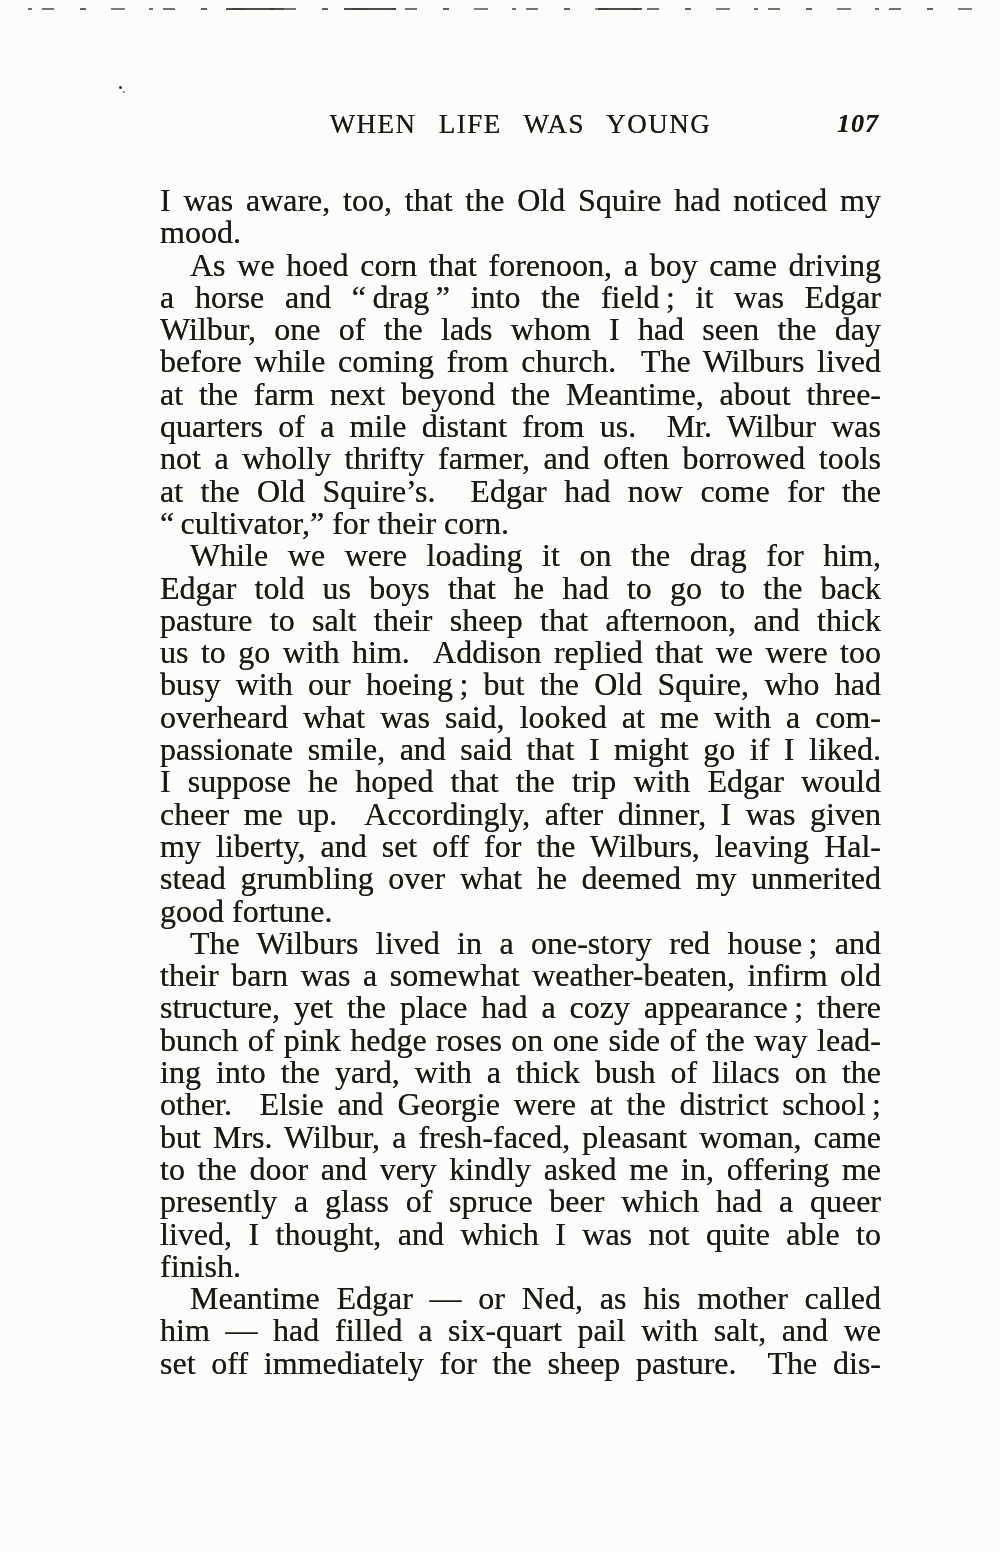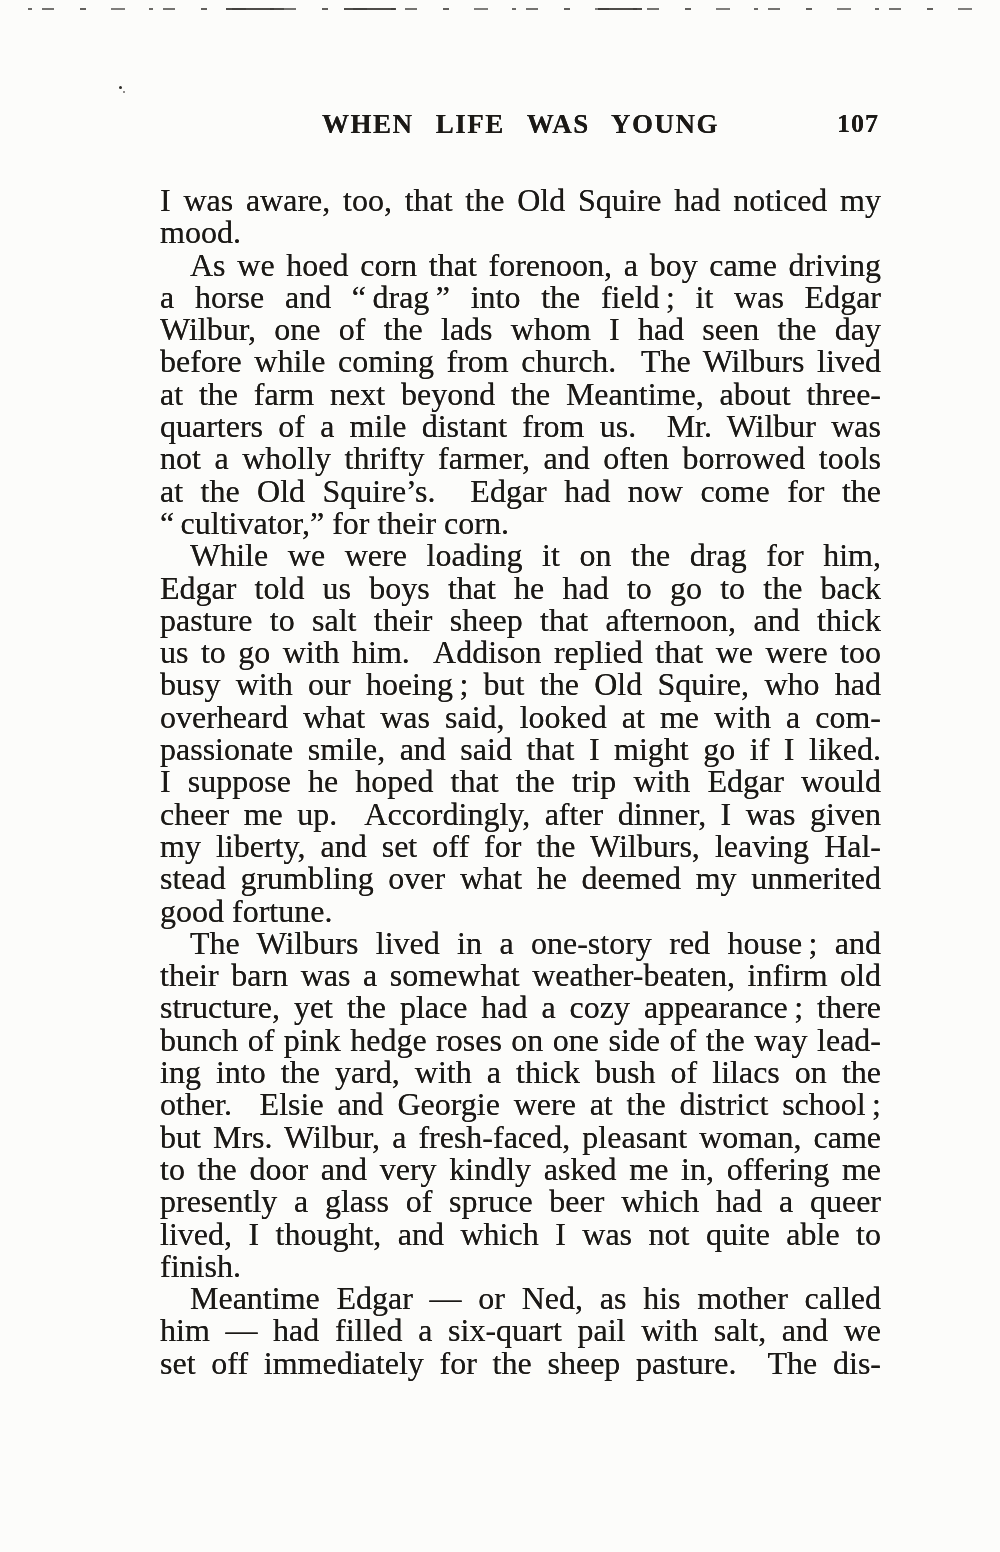--- a/index.html
+++ b/index.html
@@ -58,36 +58,37 @@
     left: 160px;
     width: 721px;
     height: 36px;
   }
   .running-header .title {
     position: absolute;
     left: 0;
     right: 0;
     top: 0;
     text-align: center;
-    font-weight: bold;
+    font-weight: normal;
     font-size: 27px;
     letter-spacing: 1.5px;
     word-spacing: 14px;
     line-height: 34px;
     text-shadow: 0 0 0.4px rgba(22,20,17,0.9);
   }
   .running-header .folio {
     position: absolute;
     right: 2px;
     top: 0;
     font-weight: bold;
     font-size: 26px;
     letter-spacing: 1px;
     line-height: 34px;
     text-shadow: 0 0 0.4px rgba(22,20,17,0.9);
+    font-style: italic;
   }
 
   .page-body {
     position: absolute;
     left: 160px;
     top: 184px;
     width: 721px;
     font-size: 32px;
     line-height: 32.3px;
     text-shadow: 0 0 0.4px rgba(22,20,17,0.85);

